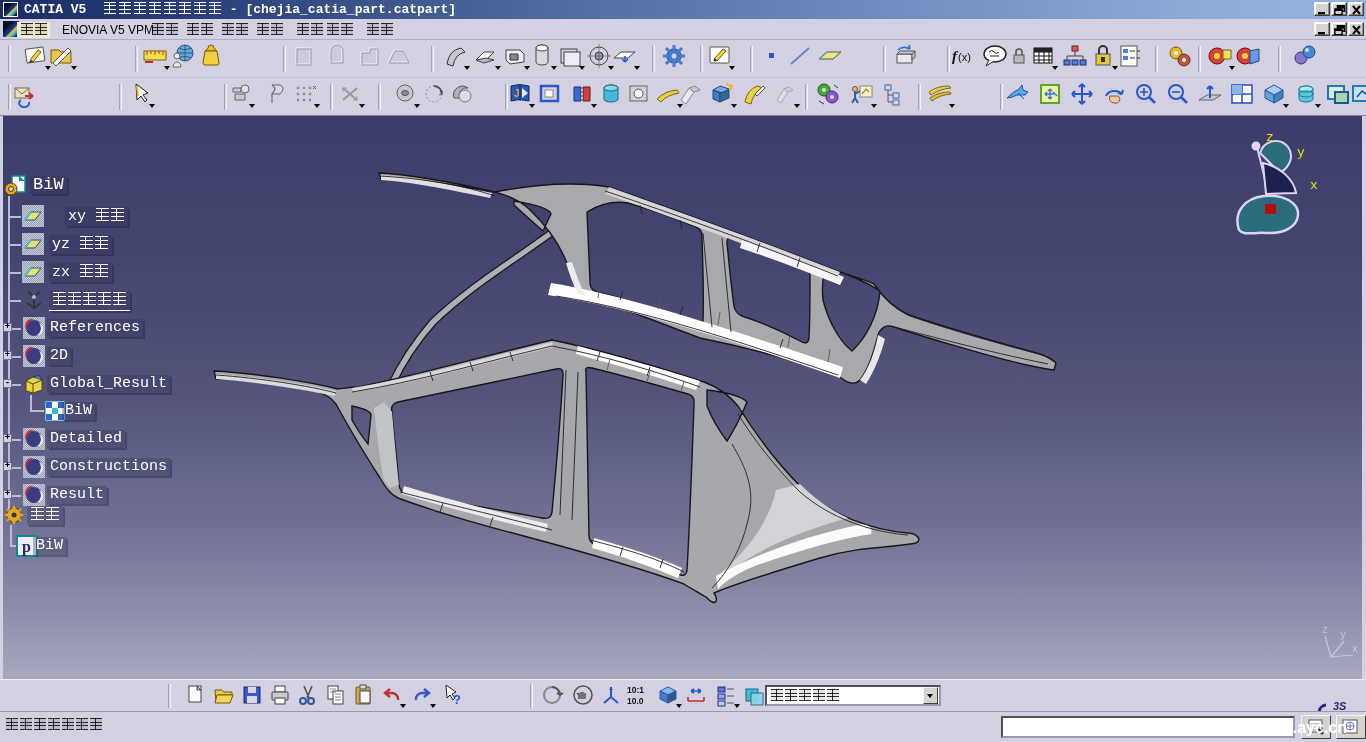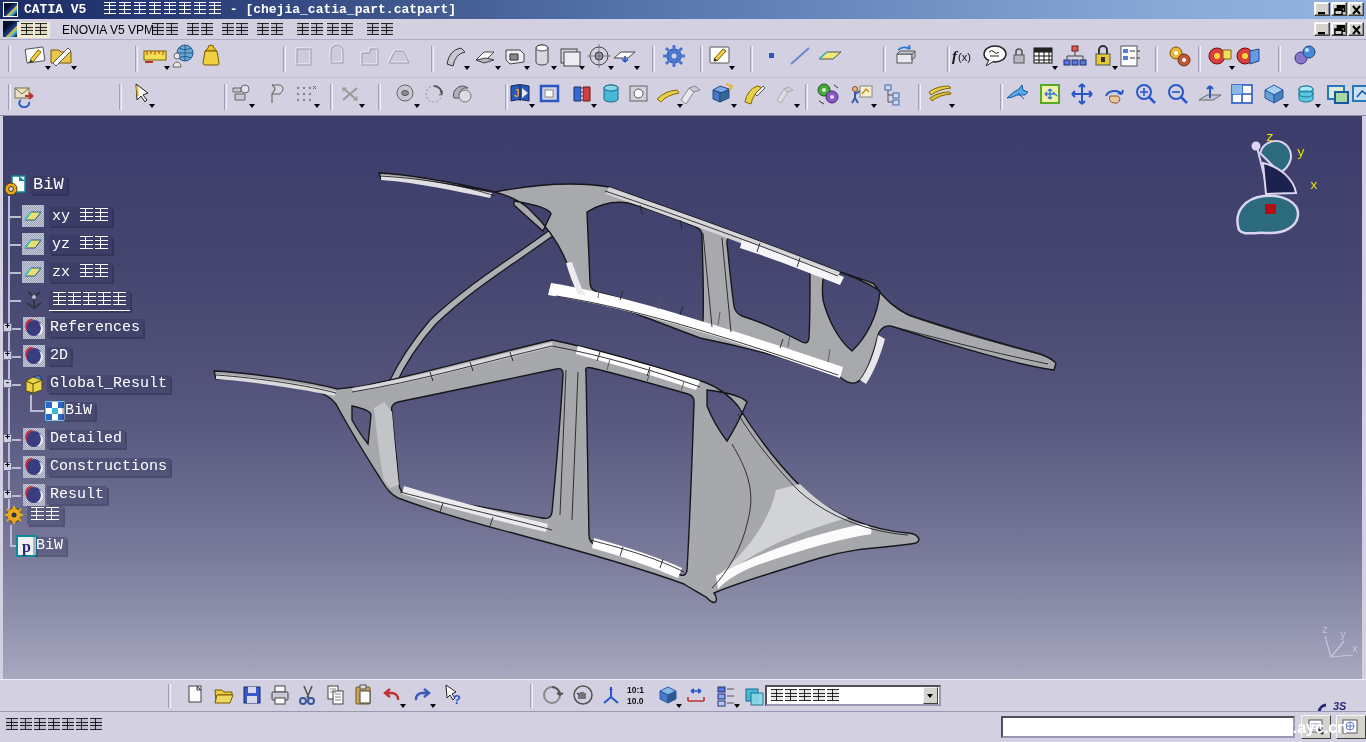--- a/index.html
+++ b/index.html
@@ -687,21 +687,21 @@
         </svg></span>
     
     <span class="texp" style="left:3px;top:207px">+</span>
     <span class="texp" style="left:3px;top:235px">+</span>
     <span class="texp" style="left:3px;top:263px">-</span>
     <span class="texp" style="left:3px;top:318px">+</span>
     <span class="texp" style="left:3px;top:346px">+</span>
     <span class="texp" style="left:3px;top:374px">+</span>
     
     <div class="trow" style="left:30px;top:60px"><span class="tlab" style="font-size:17px">BiW</span></div>
-    <div class="trow" style="left:49px;top:91px"><span class="tlab">xy <span class="cjw"></span><span class="cjw"></span></span></div>
+    <div class="trow" style="left:65px;top:91px"><span class="tlab">xy <span class="cjw"></span><span class="cjw"></span></span></div>
     <div class="trow" style="left:49px;top:119px"><span class="tlab">yz <span class="cjw"></span><span class="cjw"></span></span></div>
     <div class="trow" style="left:49px;top:147px"><span class="tlab">zx <span class="cjw"></span><span class="cjw"></span></span></div>
     <div class="trow" style="left:49px;top:175px"><span class="tlab" style="border-bottom:1.5px solid #fff"><span class="cjw"></span><span class="cjw"></span><span class="cjw"></span><span class="cjw"></span><span class="cjw"></span></span></div>
     <div class="trow" style="left:47px;top:203px"><span class="tlab">References</span></div>
     <div class="trow" style="left:47px;top:231px"><span class="tlab">2D</span></div>
     <div class="trow" style="left:47px;top:259px"><span class="tlab">Global_Result</span></div>
     <div class="trow" style="left:62px;top:286px"><span class="tlab">BiW</span></div>
     <div class="trow" style="left:47px;top:314px"><span class="tlab">Detailed</span></div>
     <div class="trow" style="left:47px;top:342px"><span class="tlab">Constructions</span></div>
     <div class="trow" style="left:47px;top:370px"><span class="tlab">Result</span></div>

